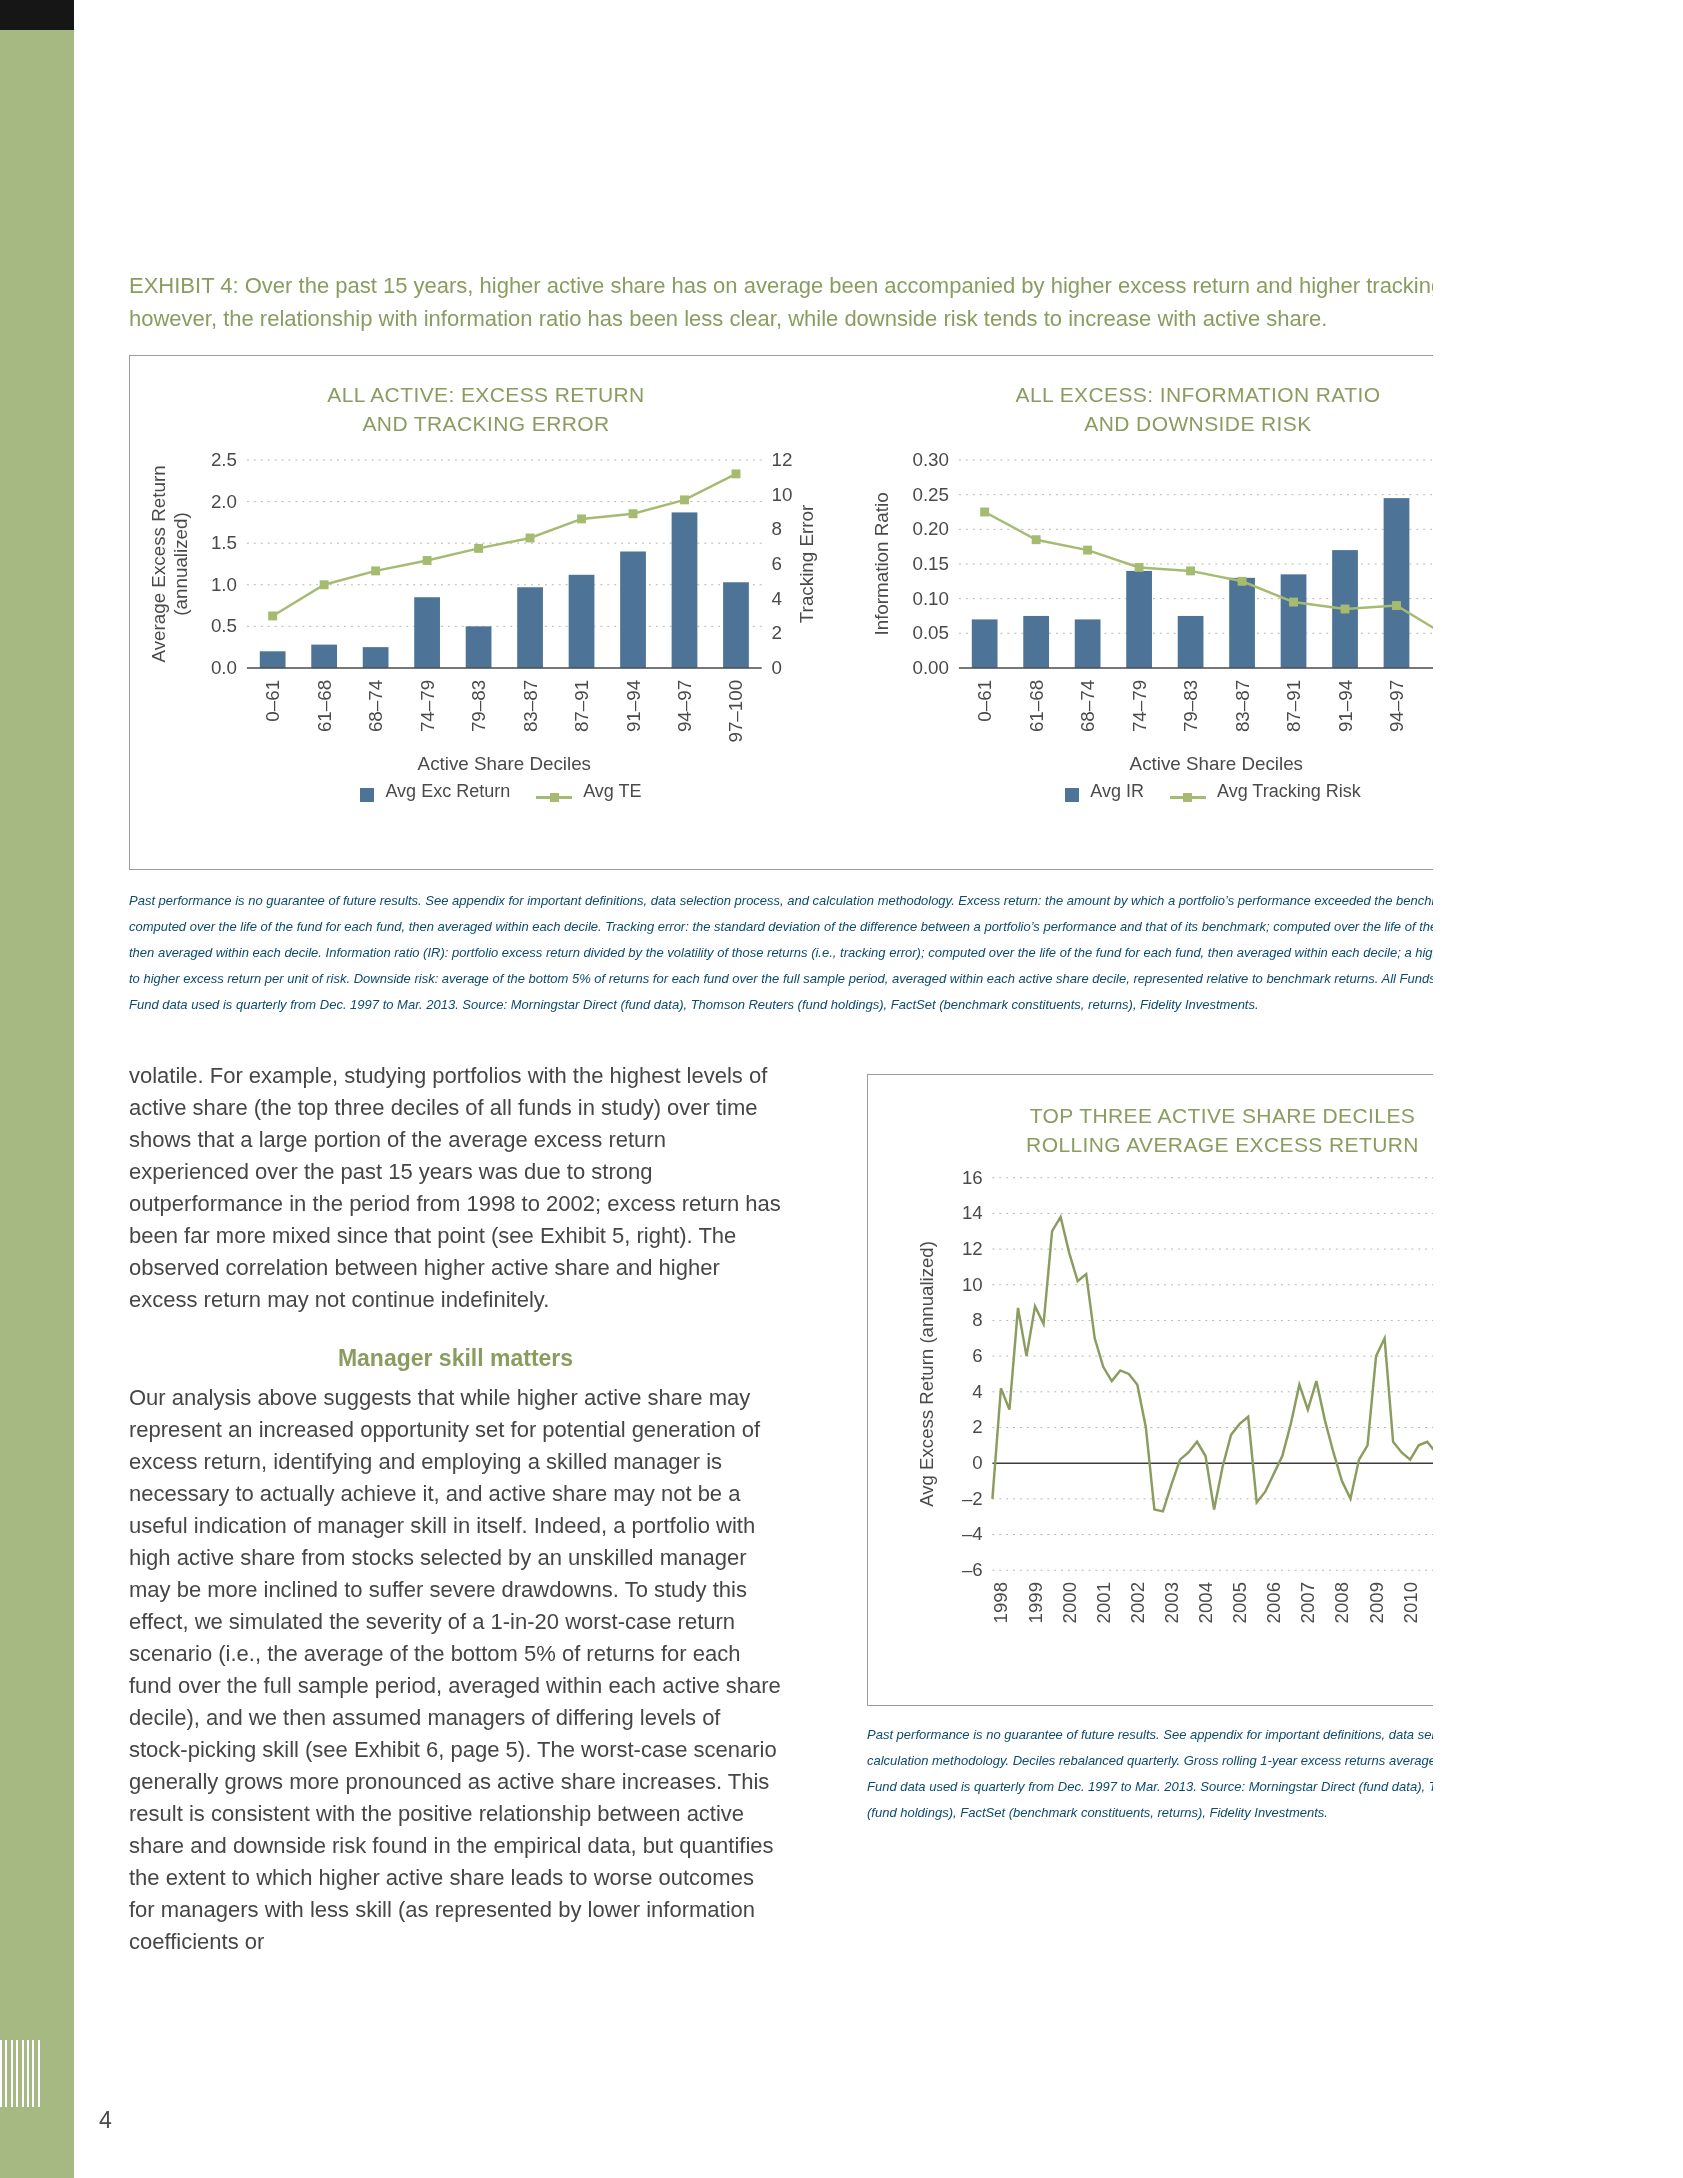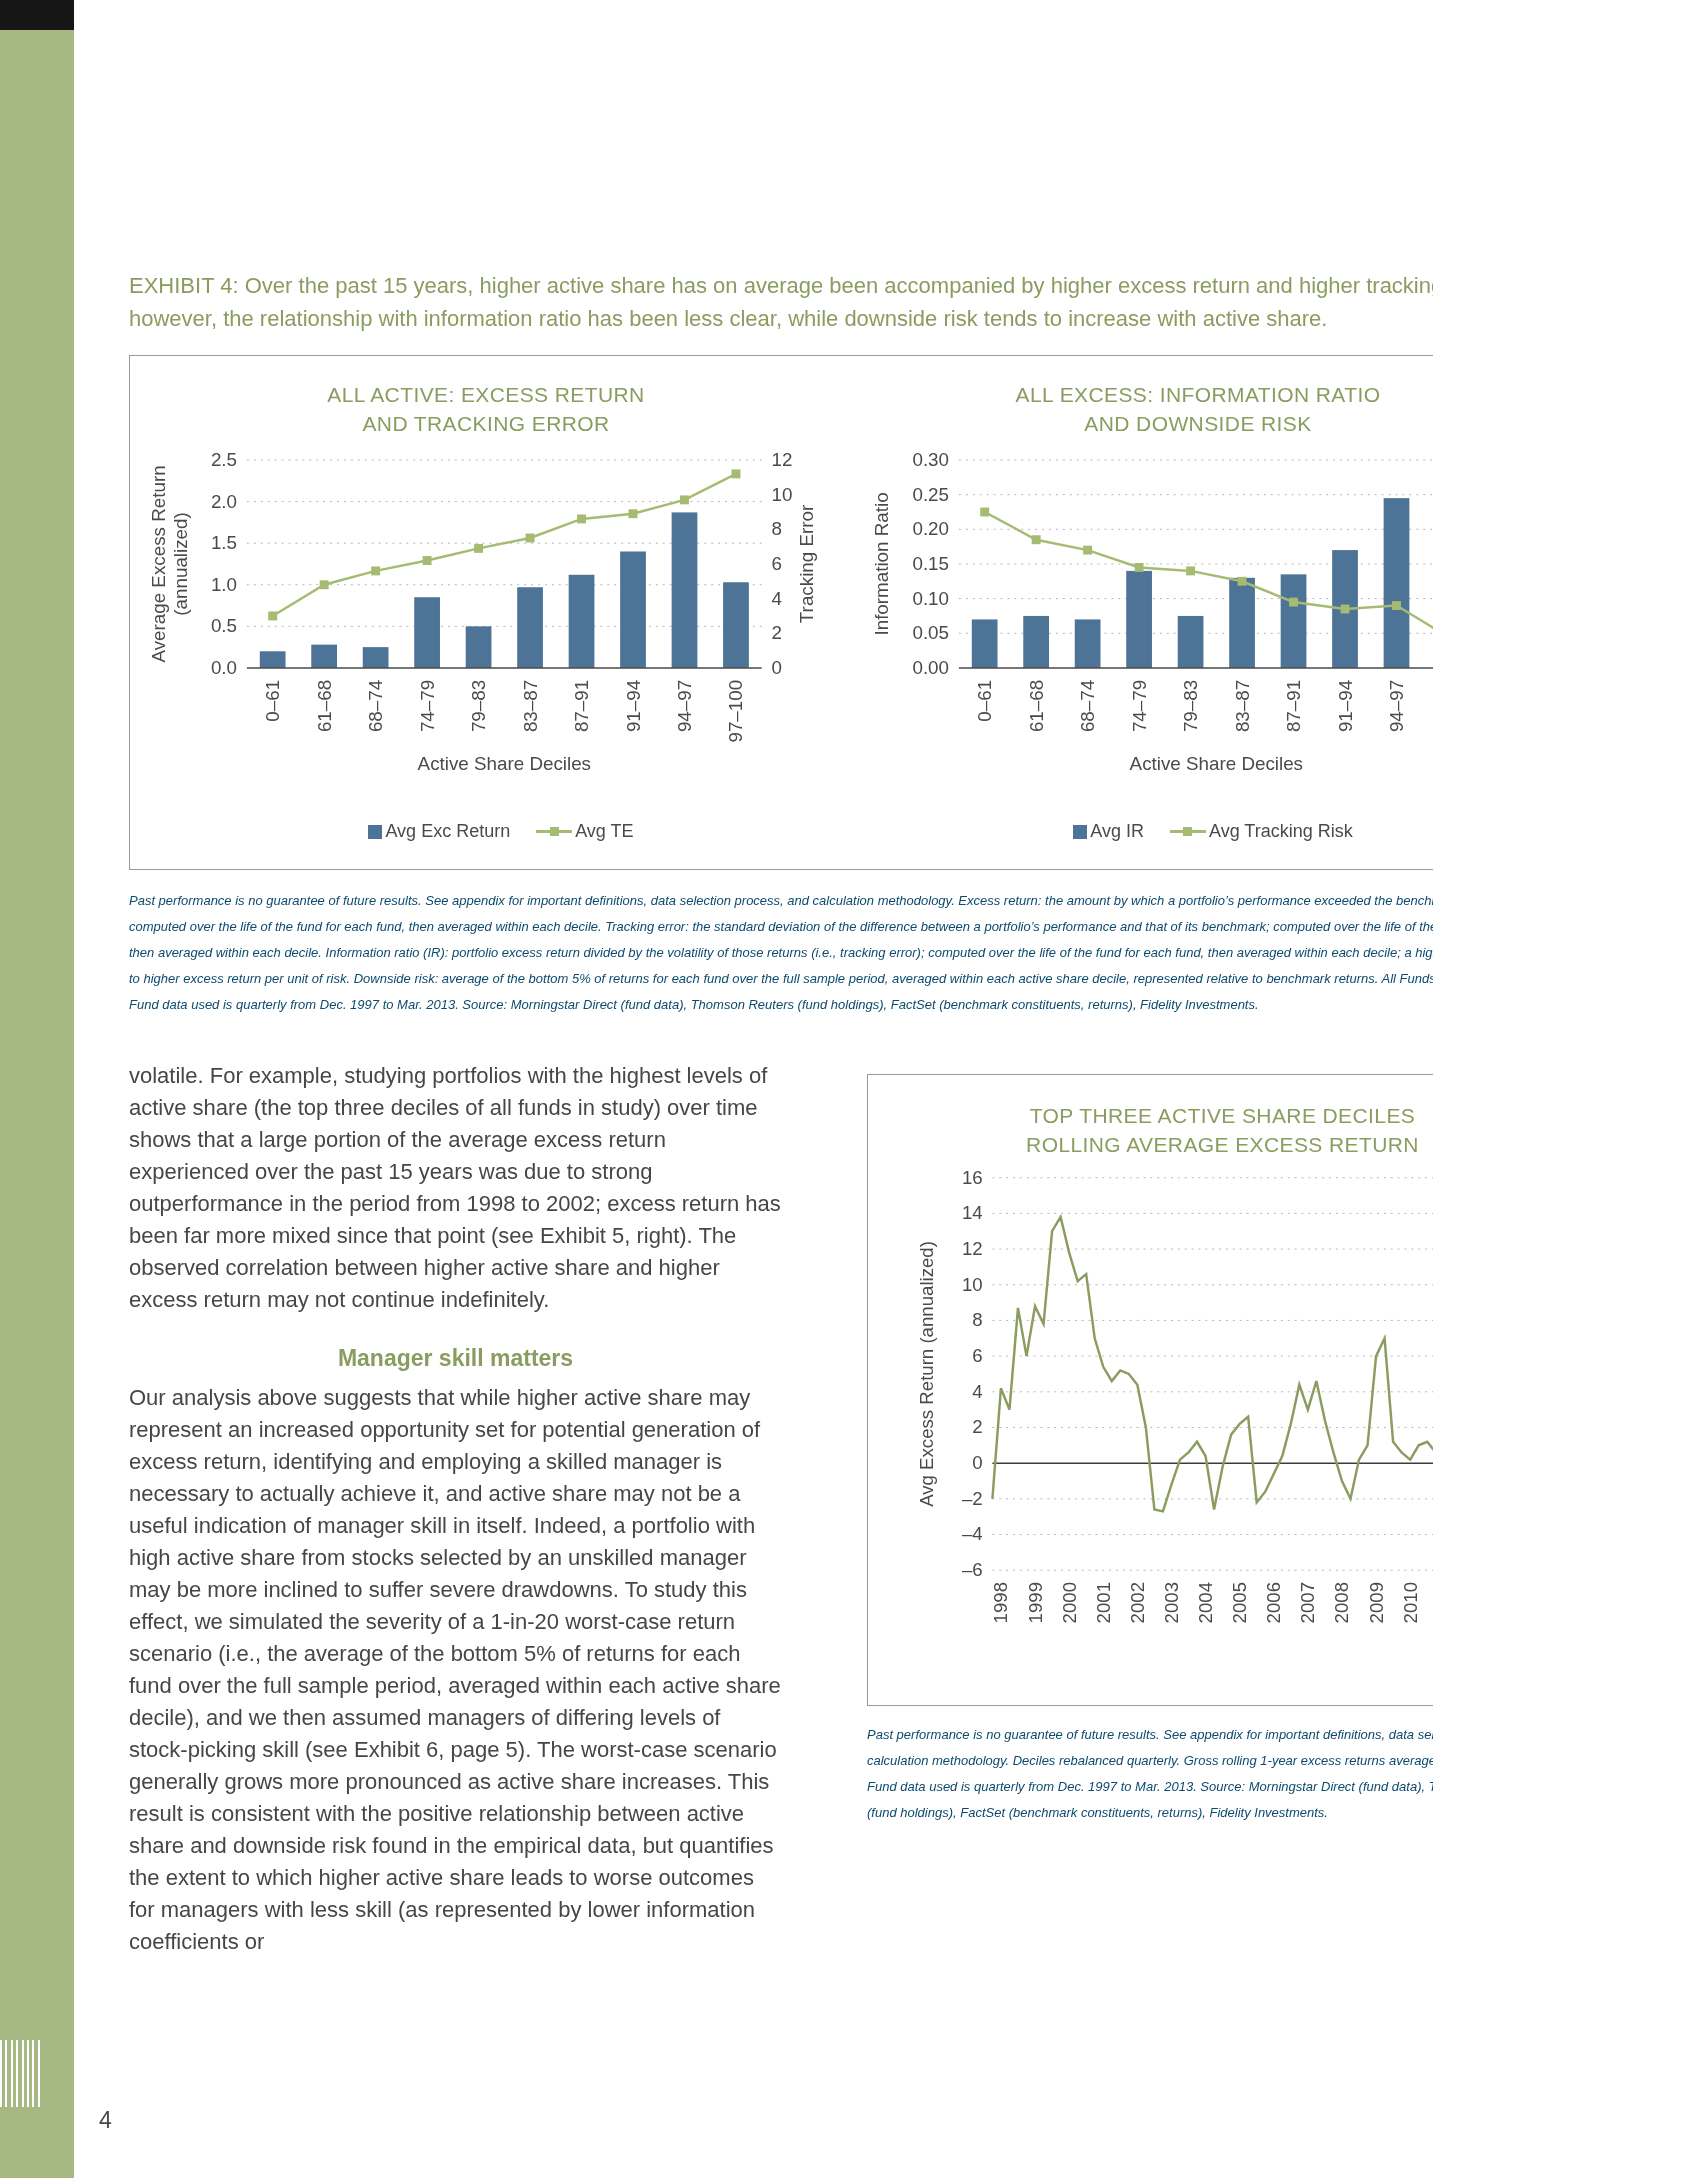--- a/index.html
+++ b/index.html
@@ -17,21 +17,21 @@
   .exhibit-caption { color:#8a9c5f; font-size:22px; line-height:33px; }
 
   .chart-box { margin-top:20px; border:1px solid #9a9a9a; background:#fff; height:515px;
     display:flex; flex-direction:row; }
   .chart-half { width:50%; display:flex; flex-direction:column; align-items:center; padding-top:24px; }
   .chart-title { color:#8a9c5f; font-size:21px; line-height:29px; text-align:center; letter-spacing:0.4px; }
   .chart-half svg, .exh5-box svg { display:block; margin-top:4px; }
 
   .legend { display:flex; justify-content:center; align-items:center; gap:26px; margin-top:2px;
     font-size:18px; color:#4a4a4a; padding-left:30px; }
-  .legend-item { display:flex; align-items:center; gap:3px;margin-top:40px; }
+  .legend-item { display:flex; align-items:flex-end; gap:11px; }
   .swatch-bar { display:inline-block; width:14px; height:14px; background:#4d7396; }
   .swatch-line { position:relative; display:inline-block; width:36px; height:10px; }
   .swatch-line-bar { position:absolute; left:0; top:3.5px; width:36px; height:3px; background:#a5bb72; }
   .swatch-line-dot { position:absolute; left:13.4px; top:0.5px; width:9px; height:9px; background:#a5bb72; }
 
   .footnote { margin-top:18px; font-style:italic; color:#0c4a6e; font-size:13px; line-height:26px; }
 
   .columns { margin-top:42px; display:flex; justify-content:space-between; }
   .col-left { width:653px; color:#464646; font-size:22px; line-height:32px; }
   .col-left h3 { color:#8a9c5f; font-size:23px; margin-top:26px; margin-bottom:8px; font-weight:bold;text-align:center; }

